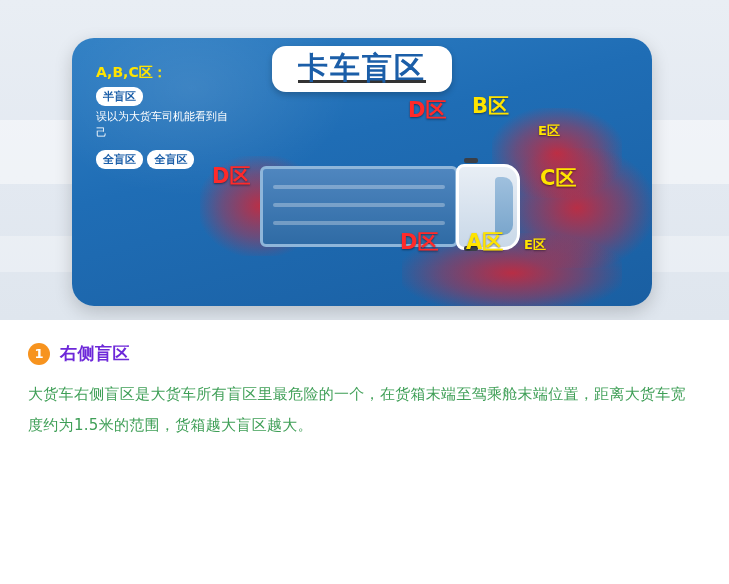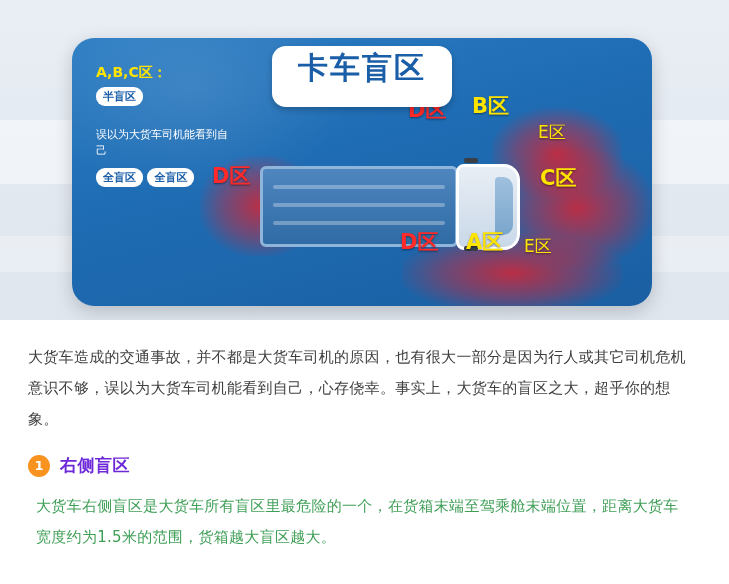--- a/index.html
+++ b/index.html
@@ -58,23 +58,24 @@
     background: radial-gradient(ellipse at center, rgba(255,255,255,0.10), rgba(255,255,255,0) 70%);
   }
 
   .title-badge {
     position: absolute;
     left: 50%;
     transform: translateX(-50%);
     top: 8px;
     background: #ffffff;
     border-radius: 14px;
-    padding: 7px 26px 24px 26px;
+    padding: 7px 26px 9px 26px;
     box-shadow: 0 3px 6px rgba(0,0,0,0.22);
     z-index: 5;
+    text-decoration: underline;
   }
   .title-badge .t {
     font-family: "DejaVu Sans", sans-serif;
     font-weight: bold;
     font-size: 30px;
     color: #1b5ea8;
     letter-spacing: 2px;
     line-height: 1;
   }
 
@@ -136,21 +137,21 @@
     position: absolute;
     font-family: "DejaVu Sans", sans-serif;
     font-weight: bold;
     font-size: 21px;
     line-height: 1;
     text-shadow: 0 1px 2px rgba(0,0,0,0.45);
     white-space: nowrap;
   }
   .zl-red { color: #ff2a2a; }
   .zl-yellow { color: #ffe400; }
-  .zl-small { font-size: 17px; color: #ffe400; font-weight: normal; }
+  .zl-small { font-size: 13px; color: #ffe400; font-weight: bold; }
 
   
   .legend {
     position: absolute;
     left: 24px;
     top: 26px;
     width: 132px;
   }
   .legend-head {
     font-family: "DejaVu Sans", sans-serif;
@@ -162,21 +163,21 @@
   }
   .legend-tag {
     display: inline-block;
     background: #ffffff;
     color: #1b5ea8;
     font-family: "DejaVu Sans", sans-serif;
     font-weight: bold;
     font-size: 11px;
     padding: 2px 7px;
     border-radius: 9px;
-    margin-bottom: 21px;
+    margin-bottom: 3px;
   }
   .legend-text {
     font-family: "DejaVu Sans", sans-serif;
     font-size: 11px;
     color: #ffffff;
     line-height: 1.45;
     margin-bottom: 8px;
   }
 
   
@@ -216,21 +217,21 @@
     font-weight: bold;
     color: #6d28d9;
     letter-spacing: 0.5px;
   }
   .para-green {
     font-family: "DejaVu Sans", sans-serif;
     font-size: 15px;
     line-height: 2.05;
     color: #3f9f57;
     letter-spacing: 0.3px;
-    margin: 8px;
+    margin: 0;
   }
 </style>
 </head>
 <body>
 
 <div class="illustration">
   <div class="illus-bg-band"></div>
   <div class="illus-bg-band2"></div>
 
   <div class="panel">
@@ -271,21 +272,20 @@
 
       <div class="legend-tag">全盲区</div>
 
       <div class="legend-tag">全盲区</div>
     </div>
 
   </div>
 </div>
 
 <div class="article">
-  <p class="para">大货车造成的交通事故，并不都是大货车司机的原因，也有很大一部分是因为行人或其它司机危机意识不够，误以为大货车司机能看到自己，心存侥幸。事实上，大货车的盲区之大，超乎你的想象。</p>
 
   <div class="section-head">
     <div class="num-badge">1</div>
     <div class="section-title">右侧盲区</div>
   </div>
 
   <p class="para-green">大货车右侧盲区是大货车所有盲区里最危险的一个，在货箱末端至驾乘舱末端位置，距离大货车宽度约为1.5米的范围，货箱越大盲区越大。</p>
 </div>
 
 </body></html>

